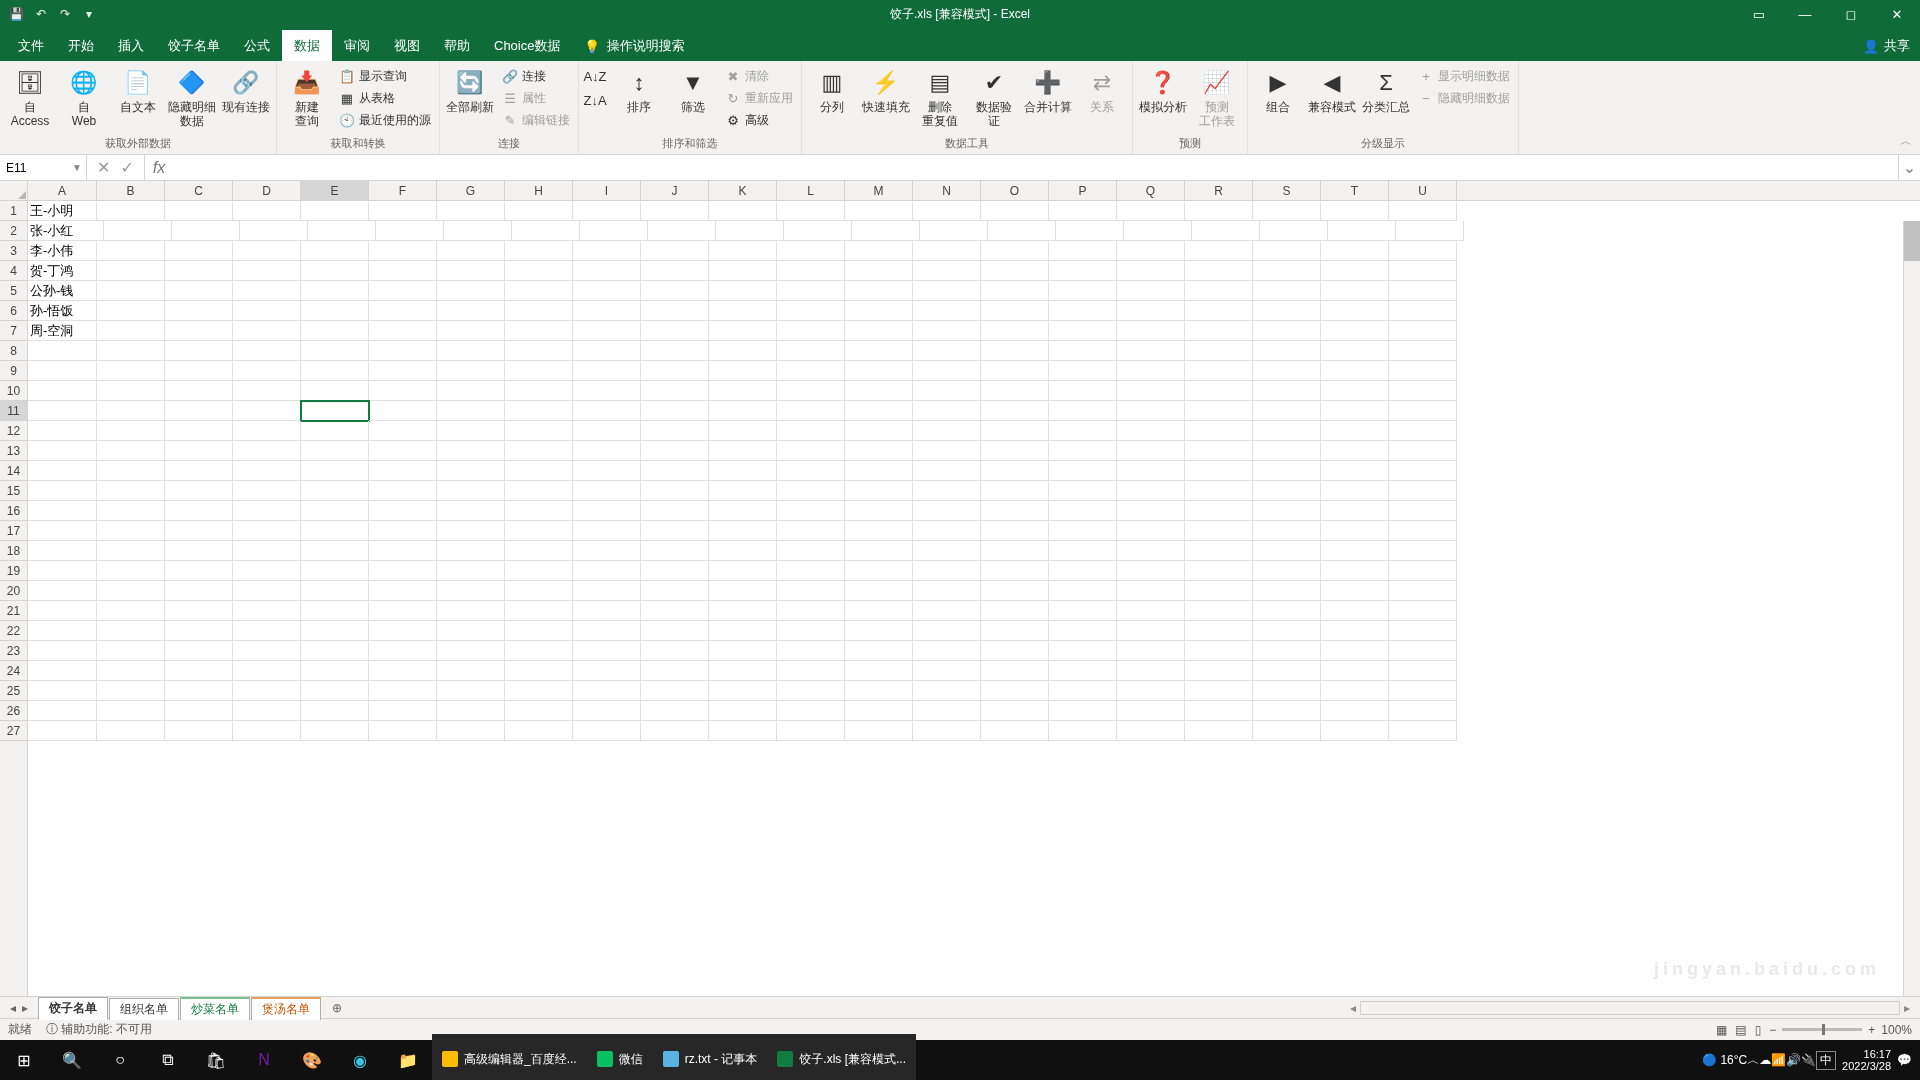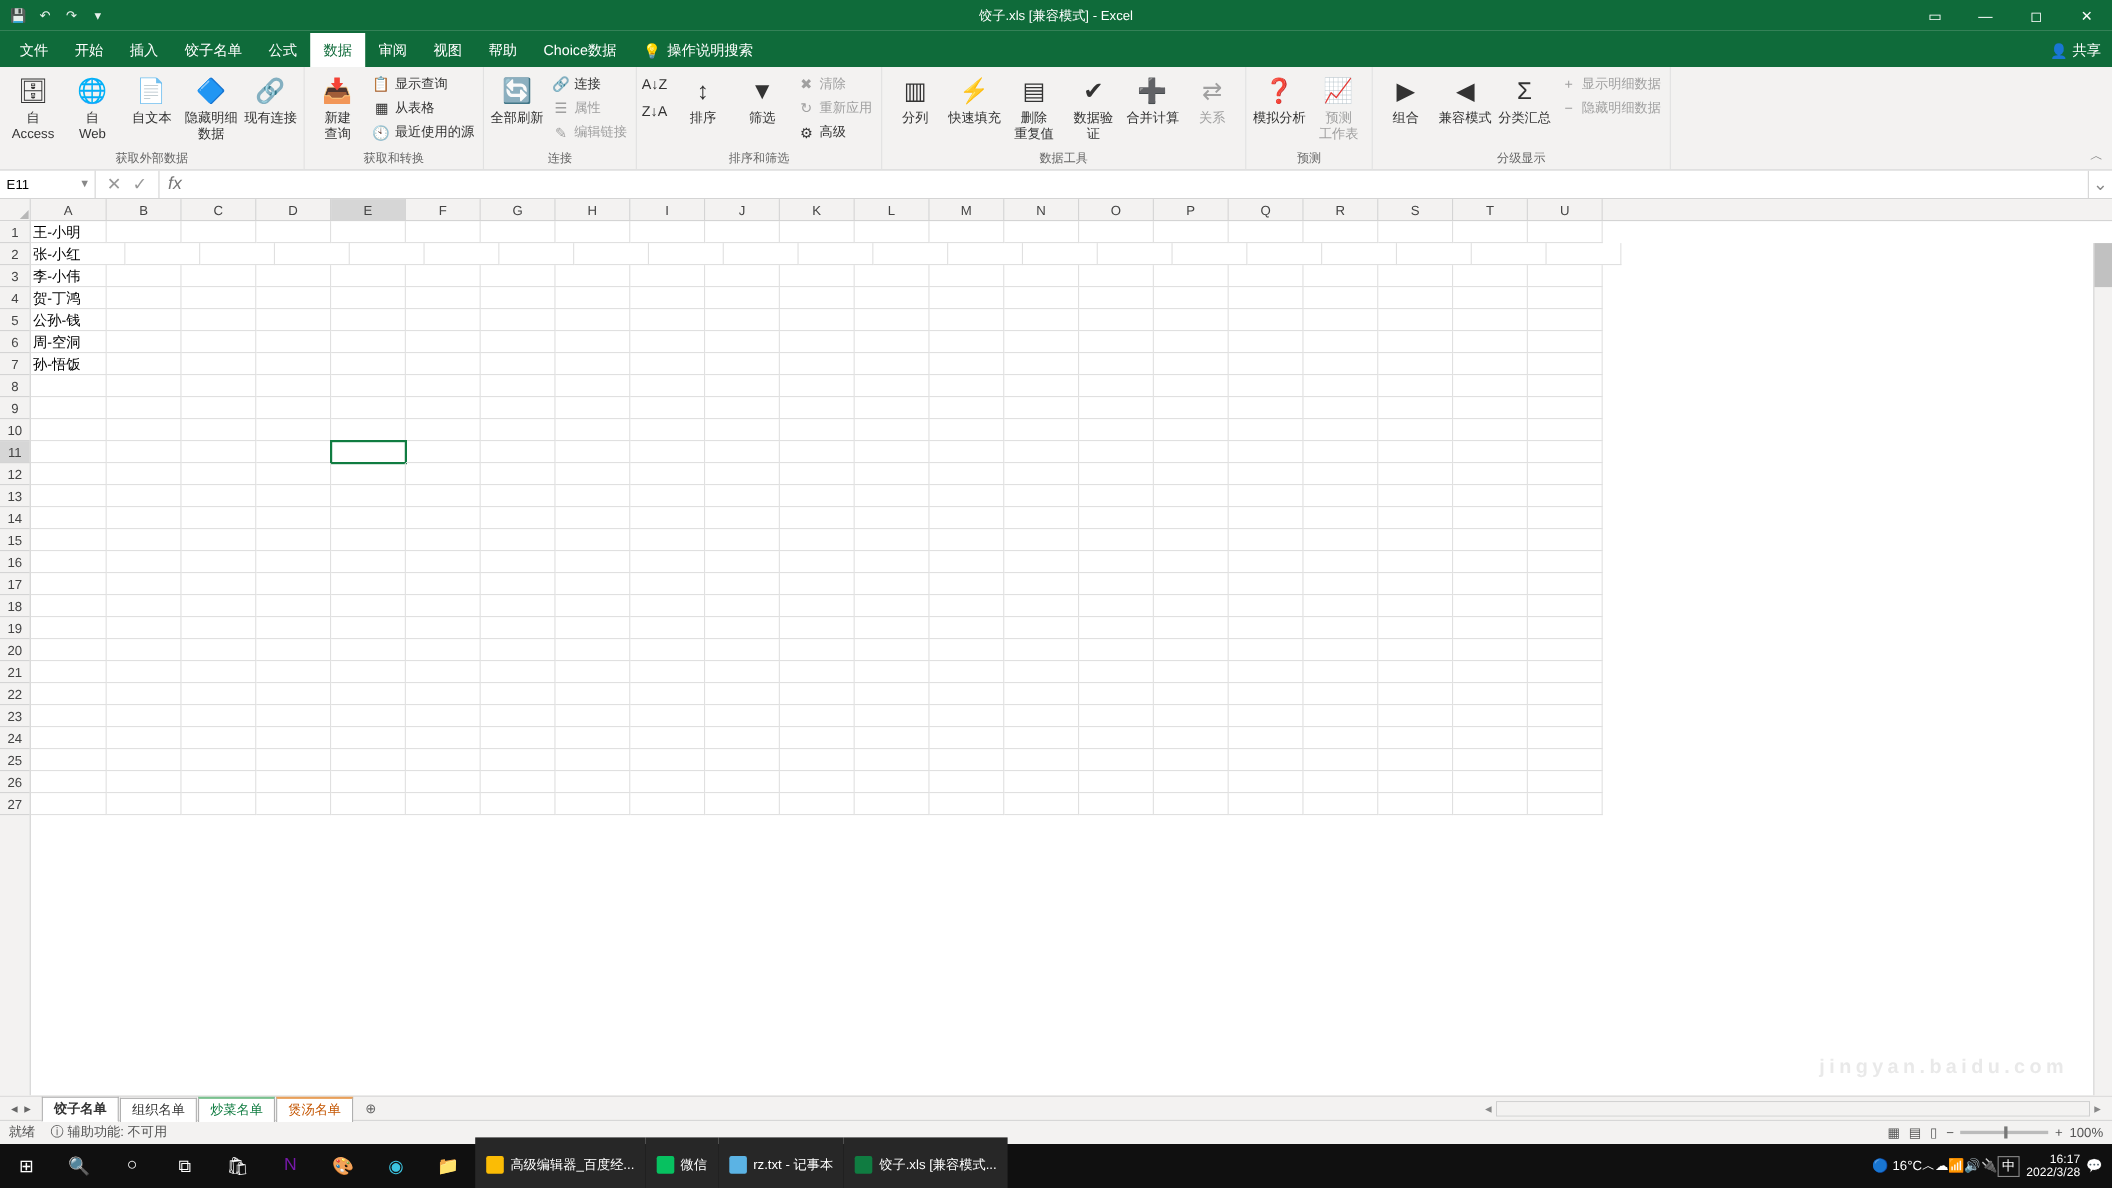--- a/index.html
+++ b/index.html
@@ -398,21 +398,21 @@
           <div class="cell" style="width: 68px;"></div>
           <div class="cell" style="width: 68px;"></div>
           <div class="cell" style="width: 68px;"></div>
           <div class="cell" style="width: 68px;"></div>
           <div class="cell" style="width: 68px;"></div>
           <div class="cell" style="width: 68px;"></div>
           <div class="cell" style="width: 68px;"></div>
           <div class="cell" style="width: 68px;"></div>
         </div>
         <div class="row">
-          <div class="cell" style="width: 86px;">张-小红</div>
+          <div class="cell" style="width: 76px;">张-小红</div>
           <div class="cell" style="width: 68px;"></div>
           <div class="cell" style="width: 68px;"></div>
           <div class="cell" style="width: 68px;"></div>
           <div class="cell" style="width: 68px;"></div>
           <div class="cell" style="width: 68px;"></div>
           <div class="cell" style="width: 68px;"></div>
           <div class="cell" style="width: 68px;"></div>
           <div class="cell" style="width: 68px;"></div>
           <div class="cell" style="width: 68px;"></div>
           <div class="cell" style="width: 68px;"></div>
@@ -490,44 +490,44 @@
           <div class="cell" style="width: 68px;"></div>
           <div class="cell" style="width: 68px;"></div>
           <div class="cell" style="width: 68px;"></div>
           <div class="cell" style="width: 68px;"></div>
           <div class="cell" style="width: 68px;"></div>
           <div class="cell" style="width: 68px;"></div>
           <div class="cell" style="width: 68px;"></div>
           <div class="cell" style="width: 68px;"></div>
         </div>
         <div class="row">
+          <div class="cell" style="width: 69px;">孙-悟饭</div>
+          <div class="cell" style="width: 68px;"></div>
+          <div class="cell" style="width: 68px;"></div>
+          <div class="cell" style="width: 68px;"></div>
+          <div class="cell" style="width: 68px;"></div>
+          <div class="cell" style="width: 68px;"></div>
+          <div class="cell" style="width: 68px;"></div>
+          <div class="cell" style="width: 68px;"></div>
+          <div class="cell" style="width: 68px;"></div>
+          <div class="cell" style="width: 68px;"></div>
+          <div class="cell" style="width: 68px;"></div>
+          <div class="cell" style="width: 68px;"></div>
+          <div class="cell" style="width: 68px;"></div>
+          <div class="cell" style="width: 68px;"></div>
+          <div class="cell" style="width: 68px;"></div>
+          <div class="cell" style="width: 68px;"></div>
+          <div class="cell" style="width: 68px;"></div>
+          <div class="cell" style="width: 68px;"></div>
+          <div class="cell" style="width: 68px;"></div>
+          <div class="cell" style="width: 68px;"></div>
+          <div class="cell" style="width: 68px;"></div>
+        </div>
+        <div class="row">
           <div class="cell" style="width: 69px;">周-空洞</div>
-          <div class="cell" style="width: 68px;"></div>
-          <div class="cell" style="width: 68px;"></div>
-          <div class="cell" style="width: 68px;"></div>
-          <div class="cell" style="width: 68px;"></div>
-          <div class="cell" style="width: 68px;"></div>
-          <div class="cell" style="width: 68px;"></div>
-          <div class="cell" style="width: 68px;"></div>
-          <div class="cell" style="width: 68px;"></div>
-          <div class="cell" style="width: 68px;"></div>
-          <div class="cell" style="width: 68px;"></div>
-          <div class="cell" style="width: 68px;"></div>
-          <div class="cell" style="width: 68px;"></div>
-          <div class="cell" style="width: 68px;"></div>
-          <div class="cell" style="width: 68px;"></div>
-          <div class="cell" style="width: 68px;"></div>
-          <div class="cell" style="width: 68px;"></div>
-          <div class="cell" style="width: 68px;"></div>
-          <div class="cell" style="width: 68px;"></div>
-          <div class="cell" style="width: 68px;"></div>
-          <div class="cell" style="width: 68px;"></div>
-        </div>
-        <div class="row">
-          <div class="cell" style="width: 69px;">孙-悟饭</div>
           <div class="cell" style="width: 68px;"></div>
           <div class="cell" style="width: 68px;"></div>
           <div class="cell" style="width: 68px;"></div>
           <div class="cell" style="width: 68px;"></div>
           <div class="cell" style="width: 68px;"></div>
           <div class="cell" style="width: 68px;"></div>
           <div class="cell" style="width: 68px;"></div>
           <div class="cell" style="width: 68px;"></div>
           <div class="cell" style="width: 68px;"></div>
           <div class="cell" style="width: 68px;"></div>

